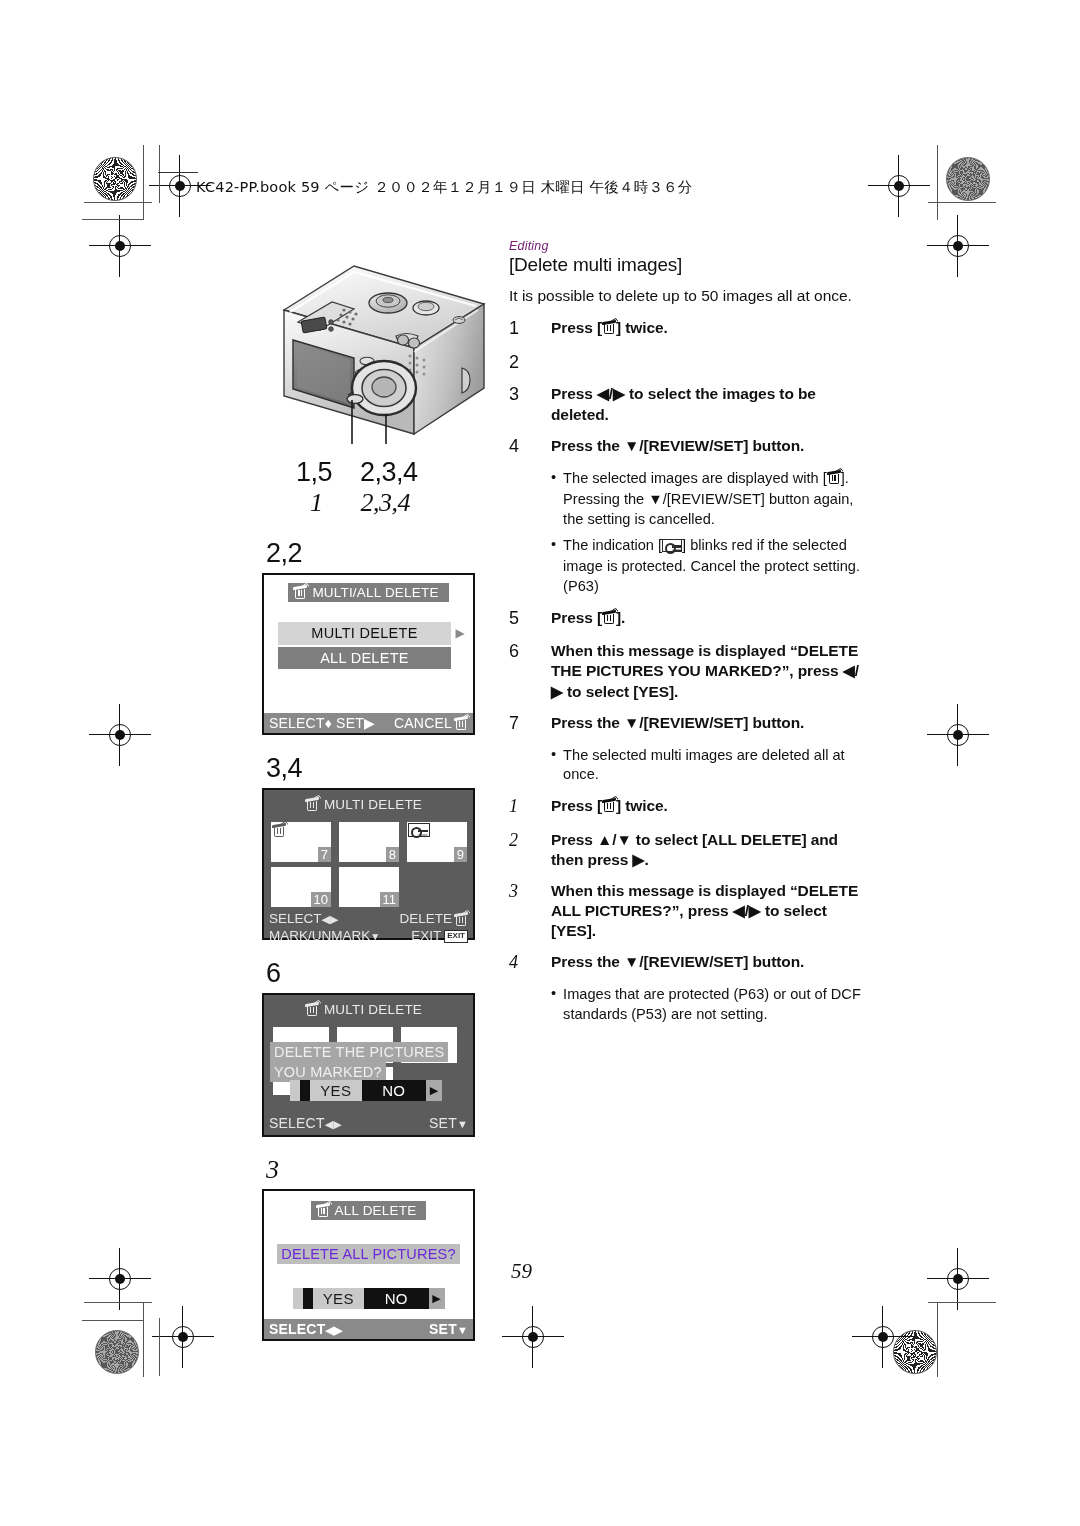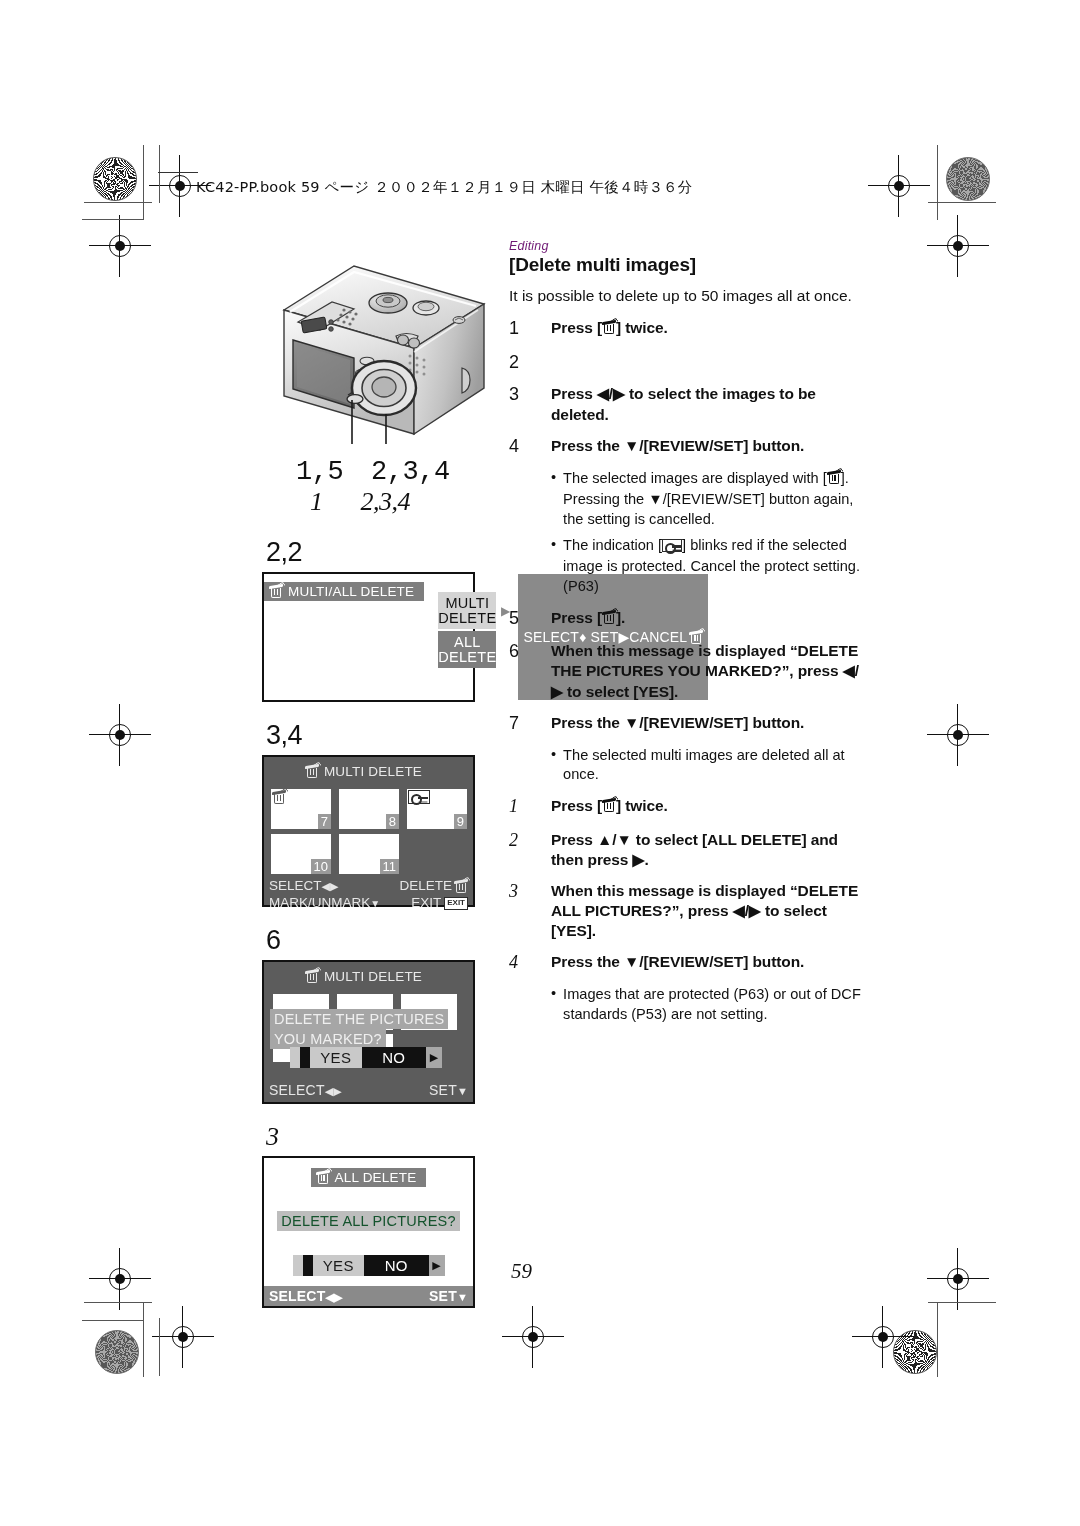--- a/index.html
+++ b/index.html
@@ -57,21 +57,21 @@
   .pagenum {
     position:absolute; left:511px; top:1259px;
     font-family:"Liberation Serif", serif; font-style:italic;
     font-size:21px; color:#111;
   }
 
   
   .leftcol { position:absolute; left:262px; top:248px; width:240px; }
 
   .callout-label {
-    font-family:Liberation Mono, monospace;
+    font-family:Liberation Sans, sans-serif;
     font-size:27px; color:#111; letter-spacing:-.5px;
   }
   .callout-label.it { font-family:"Liberation Serif", serif; font-style:italic; font-size:26px; }
 
   .steplabel {
     font-family:"Liberation Sans", sans-serif;
     font-size:27px; color:#111; letter-spacing:-.5px; line-height:1;
     margin:12px 0 6px 4px;
   }
   .steplabel.it { font-family:"Liberation Serif", serif; font-style:italic; font-size:26px; }
@@ -206,21 +206,21 @@
   }
 
   
   .rightcol { position:absolute; left:509px; top:239px; width:360px; }
 
   .kicker {
     font-family:"Liberation Sans", sans-serif; font-style:italic;
     font-size:12.5px; color:#701a75; margin-bottom:1px; letter-spacing:.2px;
   }
   .sec-title {
-    font-size:19px; font-weight:bold; color:#111; letter-spacing:-.2px;
+    font-size:19px; font-weight:normal; color:#111; letter-spacing:-.2px;
     margin:0 0 9px;
   }
   .intro {
     font-size:15.5px; line-height:1.38; color:#111; margin:0 0 12px;
   }
   .steps { margin:0; }
   .step {
     display:flex; gap:0; margin-bottom:11px;
   }
   .step .n {
@@ -445,21 +445,21 @@
       <span class="callout-label">2,3,4</span>
     </div>
     <div class="callout-row second">
       <span class="callout-label it">1</span>
       <span class="callout-label it">2,3,4</span>
     </div>
   </div>
 
   <div style="margin-top:22px;">
     <div class="steplabel">2,2</div>
-    <div class="lcd white" style="height:130px; display:flex; flex-direction:row;">
+    <div class="lcd white" style="height:162px; display:flex; flex-direction:column;">
       <div class="title-center">
         <span class="lcd-title">
           <span class="trash-glyph">
               <i class="lid"></i>
               <i class="body"></i>
               <i class="arrow"></i>
             </span>
           <span>MULTI/ALL DELETE</span>
         </span>
       </div>
@@ -598,21 +598,21 @@
         <span class="lcd-title">
           <span class="trash-glyph">
               <i class="lid"></i>
               <i class="body"></i>
               <i class="arrow"></i>
             </span>
           <span>ALL DELETE</span>
         </span>
       </div>
       <div style="text-align:center; margin-top:22px;">
-        <span class="msgbar" style="background:#bdbdbd; color:#14532d;">DELETE ALL PICTURES?</span>
+        <span class="msgbar" style="background:#bdbdbd; color:#6d28d9;">DELETE ALL PICTURES?</span>
       </div>
       <div class="yesno" style="margin-top:24px;">
         <span class="pad"></span>
         <span class="blk"></span>
         <span class="yes">YES</span>
         <span class="no">NO</span>
         <span class="arr">▶</span>
       </div>
       <div style="flex:1"></div>
       <div class="lcd-footer" style="font-weight:bold;">

